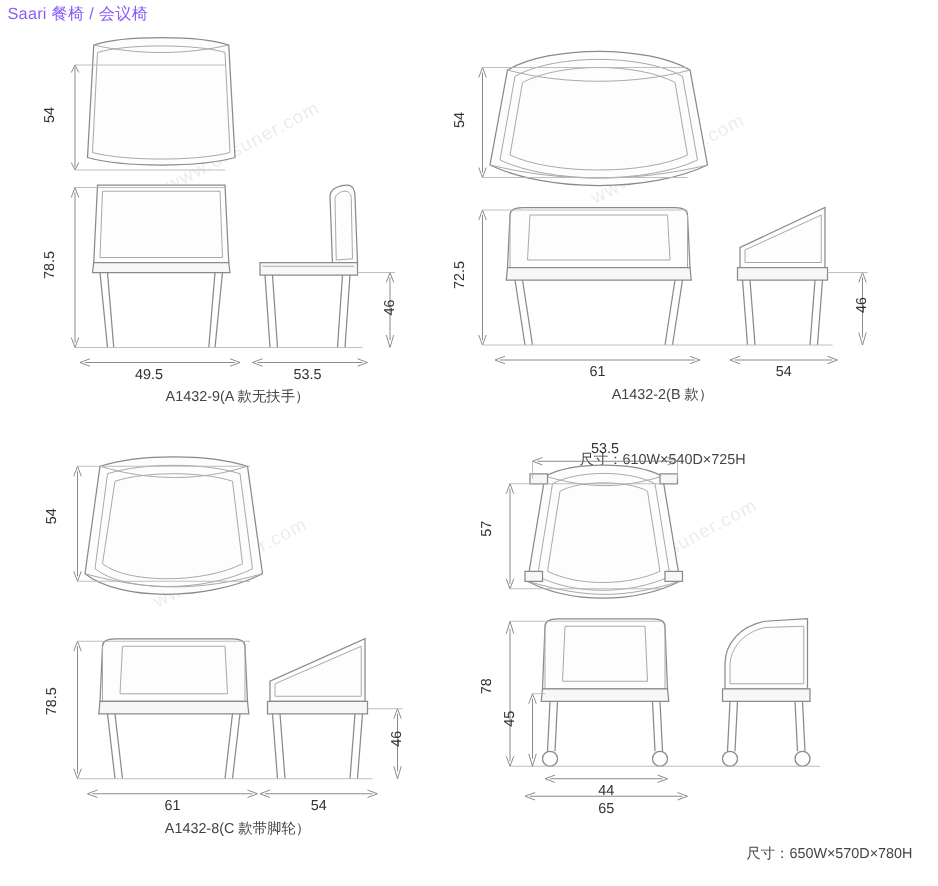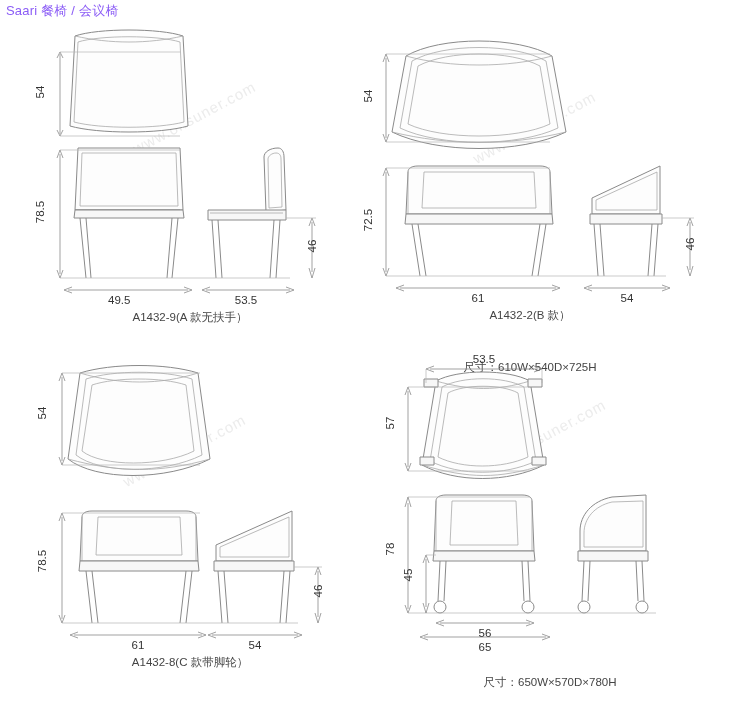--- a/index.html
+++ b/index.html
@@ -380,19 +380,19 @@
         <line class="dim" x1="44" y1="282" x2="166" y2="282"></line>
         <path class="dim" d="M48,279 L40,282 L48,285"></path>
         <path class="dim" d="M162,279 L170,282 L162,285"></path>
       </g>
     </svg>
 
     <div class="lbl" style="left:84px; top:-2px; width:40px; text-align:center;">53.5</div>
     <div class="vlbl" style="left:-4px; top:62px; width:28px; text-align:center;">57</div>
     <div class="vlbl" style="left:-4px; top:188px; width:28px; text-align:center;">78</div>
     <div class="vlbl" style="left:14px; top:214px; width:28px; text-align:center;">45</div>
-    <div class="lbl" style="left:85px; top:272px; width:40px; text-align:center;">56</div>
+    <div class="lbl" style="left:85px; top:272px; width:40px; text-align:center;">44</div>
     <div class="lbl" style="left:85px; top:286px; width:40px; text-align:center;">65</div>
 
-    <div class="caption line2" style="top:320px; left:-10px;">尺寸：650W×570D×780H</div>
+    <div class="caption line2" style="top:320px; left:-10px;text-align:right;">尺寸：650W×570D×780H</div>
   </div>
 
 </div>
 
 </body></html>

